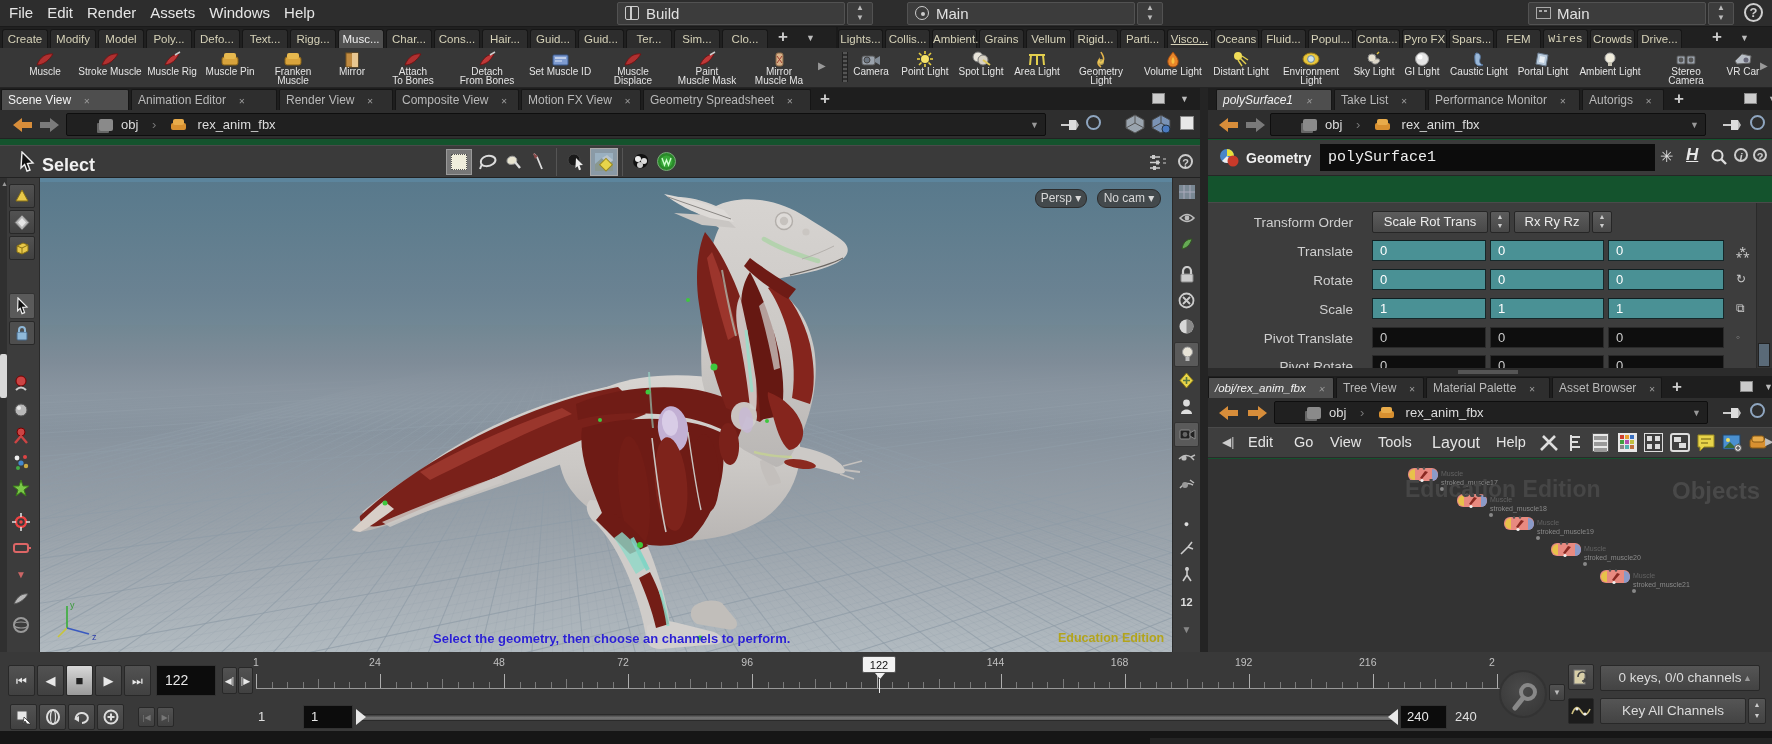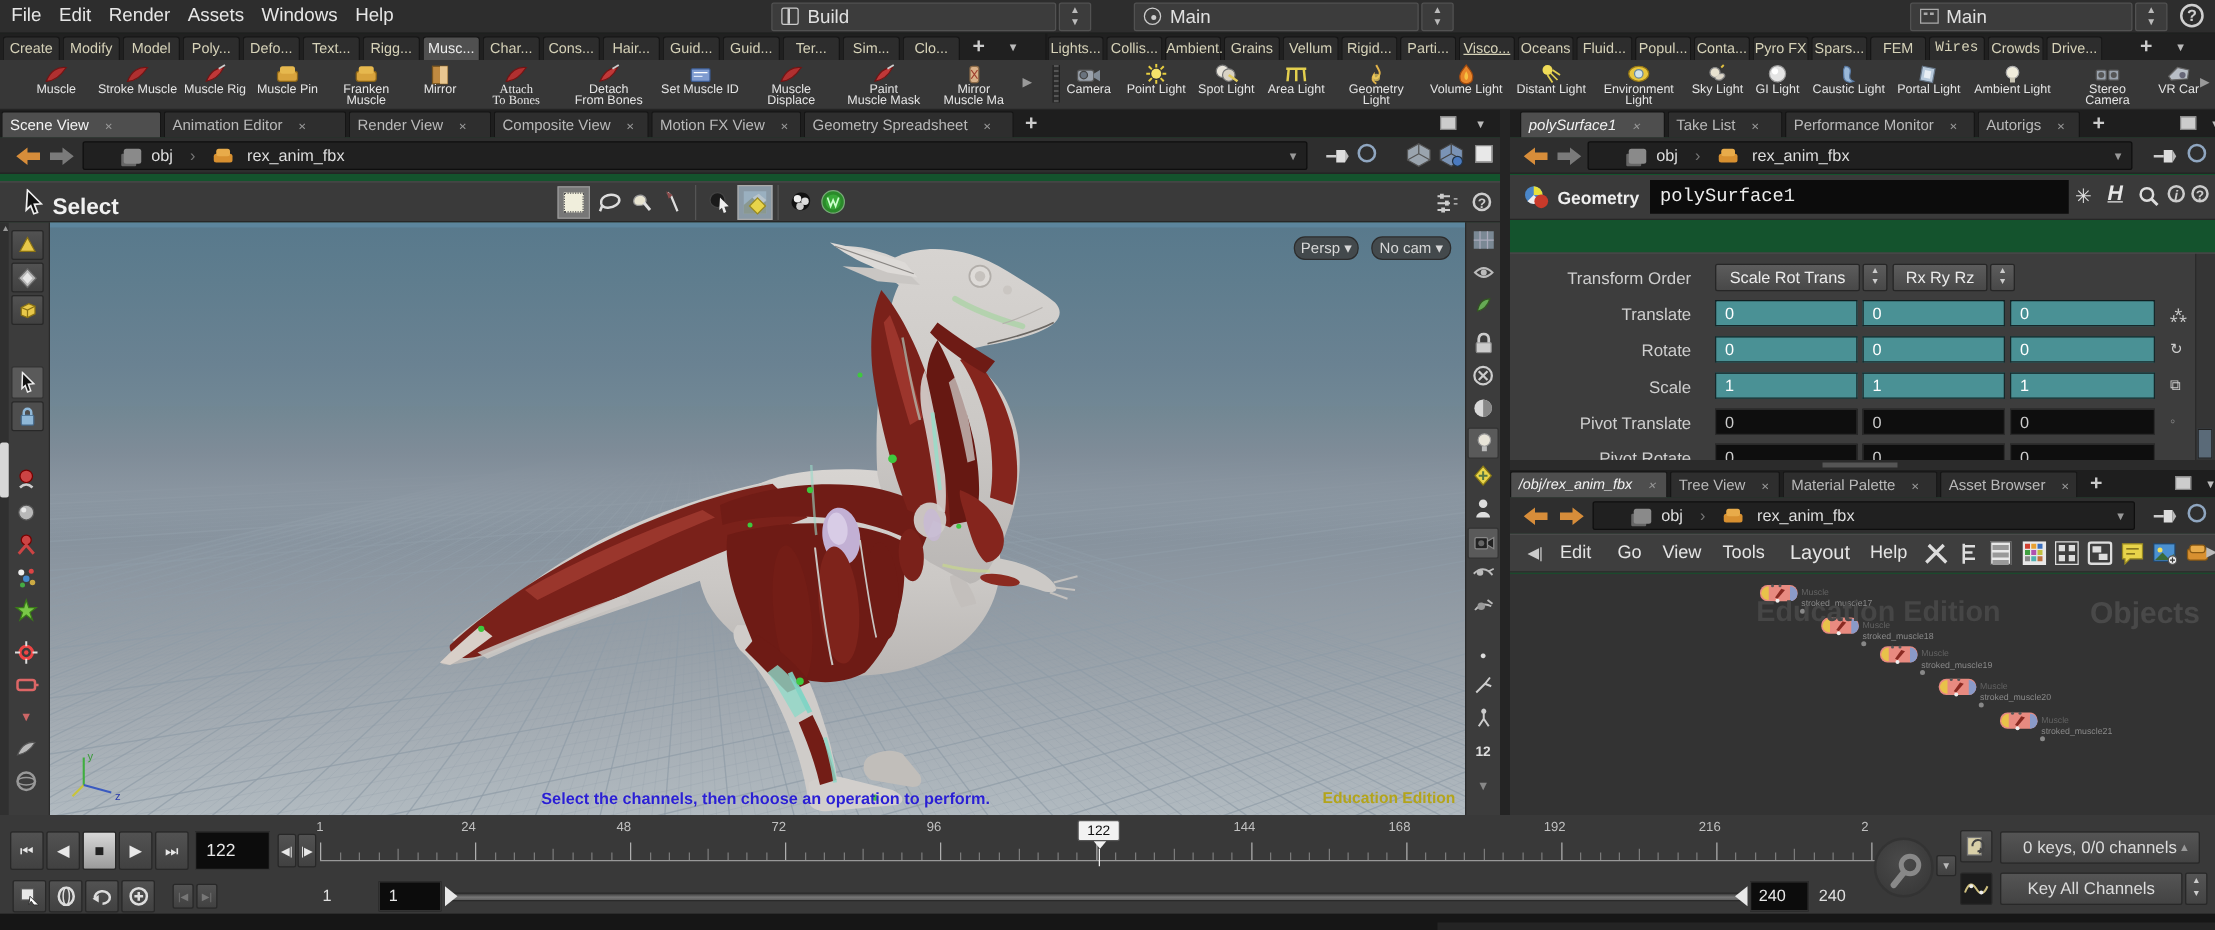--- a/index.html
+++ b/index.html
@@ -125,21 +125,21 @@
             <rect x="5" y="2" width="12" height="6" rx="2" fill="#e6b84e"></rect>
           </svg></span>Muscle Pin</div>
       <div class="tool" style="left: 263px; width: 60px;"><span class="ic"><svg width="22" height="17" viewBox="0 0 22 17">
             <rect x="3" y="6" width="16" height="8" rx="2" fill="#d8a33c" stroke="#8a6418"></rect>
             <rect x="5" y="2" width="12" height="6" rx="2" fill="#e6b84e"></rect>
           </svg></span>Franken<br>Muscle</div>
       <div class="tool" style="left: 326px; width: 52px;"><span class="ic"><svg width="22" height="17" viewBox="0 0 22 17">
             <rect x="5" y="2" width="12" height="14" fill="#c08a40" stroke="#7a5620"></rect>
             <rect x="11" y="2" width="6" height="14" fill="#e8c690"></rect>
           </svg></span>Mirror</div>
-      <div class="tool" style="left: 385px; width: 56px; font-family: Liberation Serif, serif;"><span class="ic"><svg width="22" height="17" viewBox="0 0 22 17">
+      <div class="tool" style="left: 385px; width: 56px;"><span class="ic"><svg width="22" height="17" viewBox="0 0 22 17">
             <path d="M3,14 C6,6 12,2 19,3 C15,9 10,14 3,14Z" fill="#b03030" stroke="#701515" stroke-width="1"></path>
           </svg></span>Attach<br>To Bones</div>
       <div class="tool" style="left: 452px; width: 70px;"><span class="ic"><svg width="22" height="17" viewBox="0 0 22 17">
             <path d="M4,14 C7,7 12,3 18,3 C15,9 11,13 4,14Z" fill="#c03838" stroke="#701515"></path>
             <line x1="14" y1="4" x2="19" y2="1" stroke="#ccc" stroke-width="1.5"></line>
           </svg></span>Detach<br>From Bones</div>
       <div class="tool" style="left: 522px; width: 76px;"><span class="ic"><svg width="22" height="17" viewBox="0 0 22 17">
             <rect x="4" y="4" width="15" height="10" rx="1" fill="#7e9bd0" stroke="#3a5a90"></rect>
             <line x1="6" y1="7" x2="17" y2="7" stroke="#fff"></line>
             <line x1="6" y1="10" x2="13" y2="10" stroke="#dce6f8"></line>
@@ -764,21 +764,21 @@
 
  <circle cx="784" cy="221" r="8.5" fill="#dedbd8" stroke="#b2aeaa" stroke-width="1.4"></circle>
  <circle cx="784" cy="221" r="4.2" fill="#c6c2be"></circle>
  <circle cx="806" cy="232" r="3.6" fill="#cac6c2"></circle>
  <path d="M843,258 C828,266 806,271 790,275" stroke="#6a6662" stroke-width="1.3" fill="none"></path>
  <path d="M834,246 C824,251 812,256 802,259" stroke="#b4b0ac" stroke-width="1" fill="none"></path>
 </g>
 </svg>
   <div class="pill" style="left:995px;top:11px;width:52px">Persp ▾</div>
   <div class="pill" style="left:1057px;top:11px;width:64px">No cam ▾</div>
-  <div class="abs" style="left:393px;top:453px;color:#2a1fd4;font-size:13px;font-weight:bold;text-shadow:0 0 2px rgba(255,255,255,.25)">Select the channels, then choose an operation to perform.</div>
+  <div class="abs" style="left:393px;top:453px;color:#2a1fd4;font-size:13px;font-weight:bold;text-shadow:0 0 2px rgba(255,255,255,.25)">Select the geometry, then choose an channels to perform.</div>
   <div class="abs" style="left:1018px;top:453px;color:#b3a41b;font-size:12.5px;font-weight:bold">Education Edition</div>
 </div>
 <div class="abs" id="lbar">
   <div class="abs" style="left:0;top:0;width:7px;height:474px;background:#303030"></div>
   <div class="abs" style="left:1px;top:2px;color:#999;font-size:7px">▲</div>
   <div class="abs" style="left:0;top:176px;width:7px;height:44px;background:#d8d8d8;border-radius:2px"></div>
   <div class="pbtn" style="left:9px;top:6px;width:26px;height:24px"><svg width="18" height="17" viewBox="0 0 18 17" style="margin-top:3px">
           <path d="M9,2 L15,13 H3Z" fill="#e8c84a" stroke="#8a7214"></path>
         </svg></div>
   <div class="pbtn" style="left:9px;top:32px;width:26px;height:24px"><svg width="18" height="17" viewBox="0 0 18 17" style="margin-top:3px">

